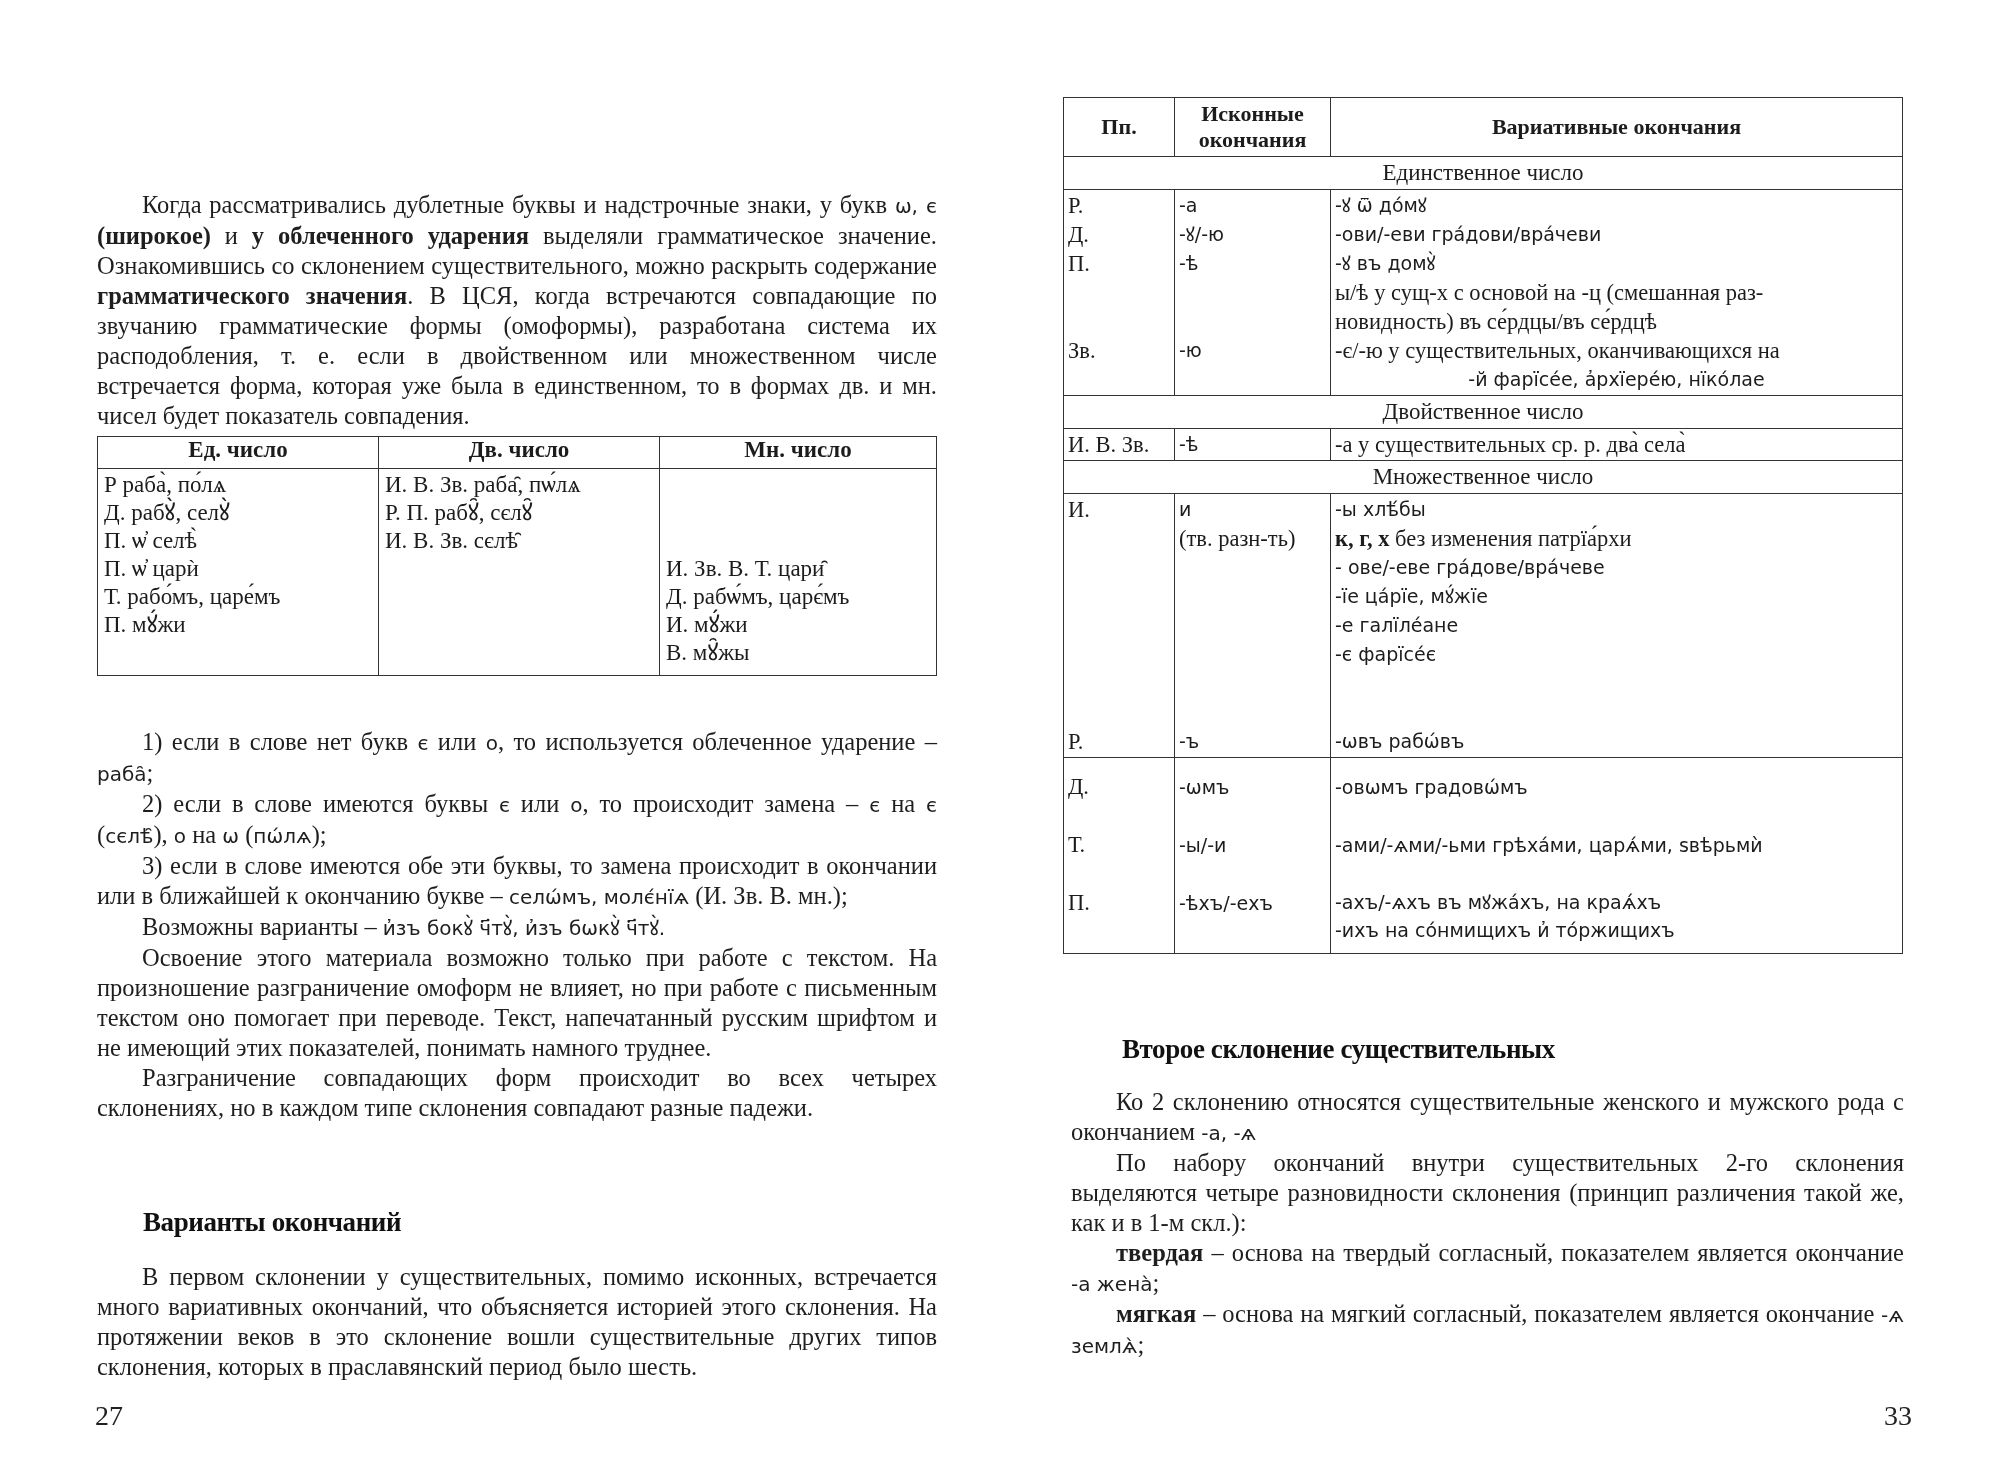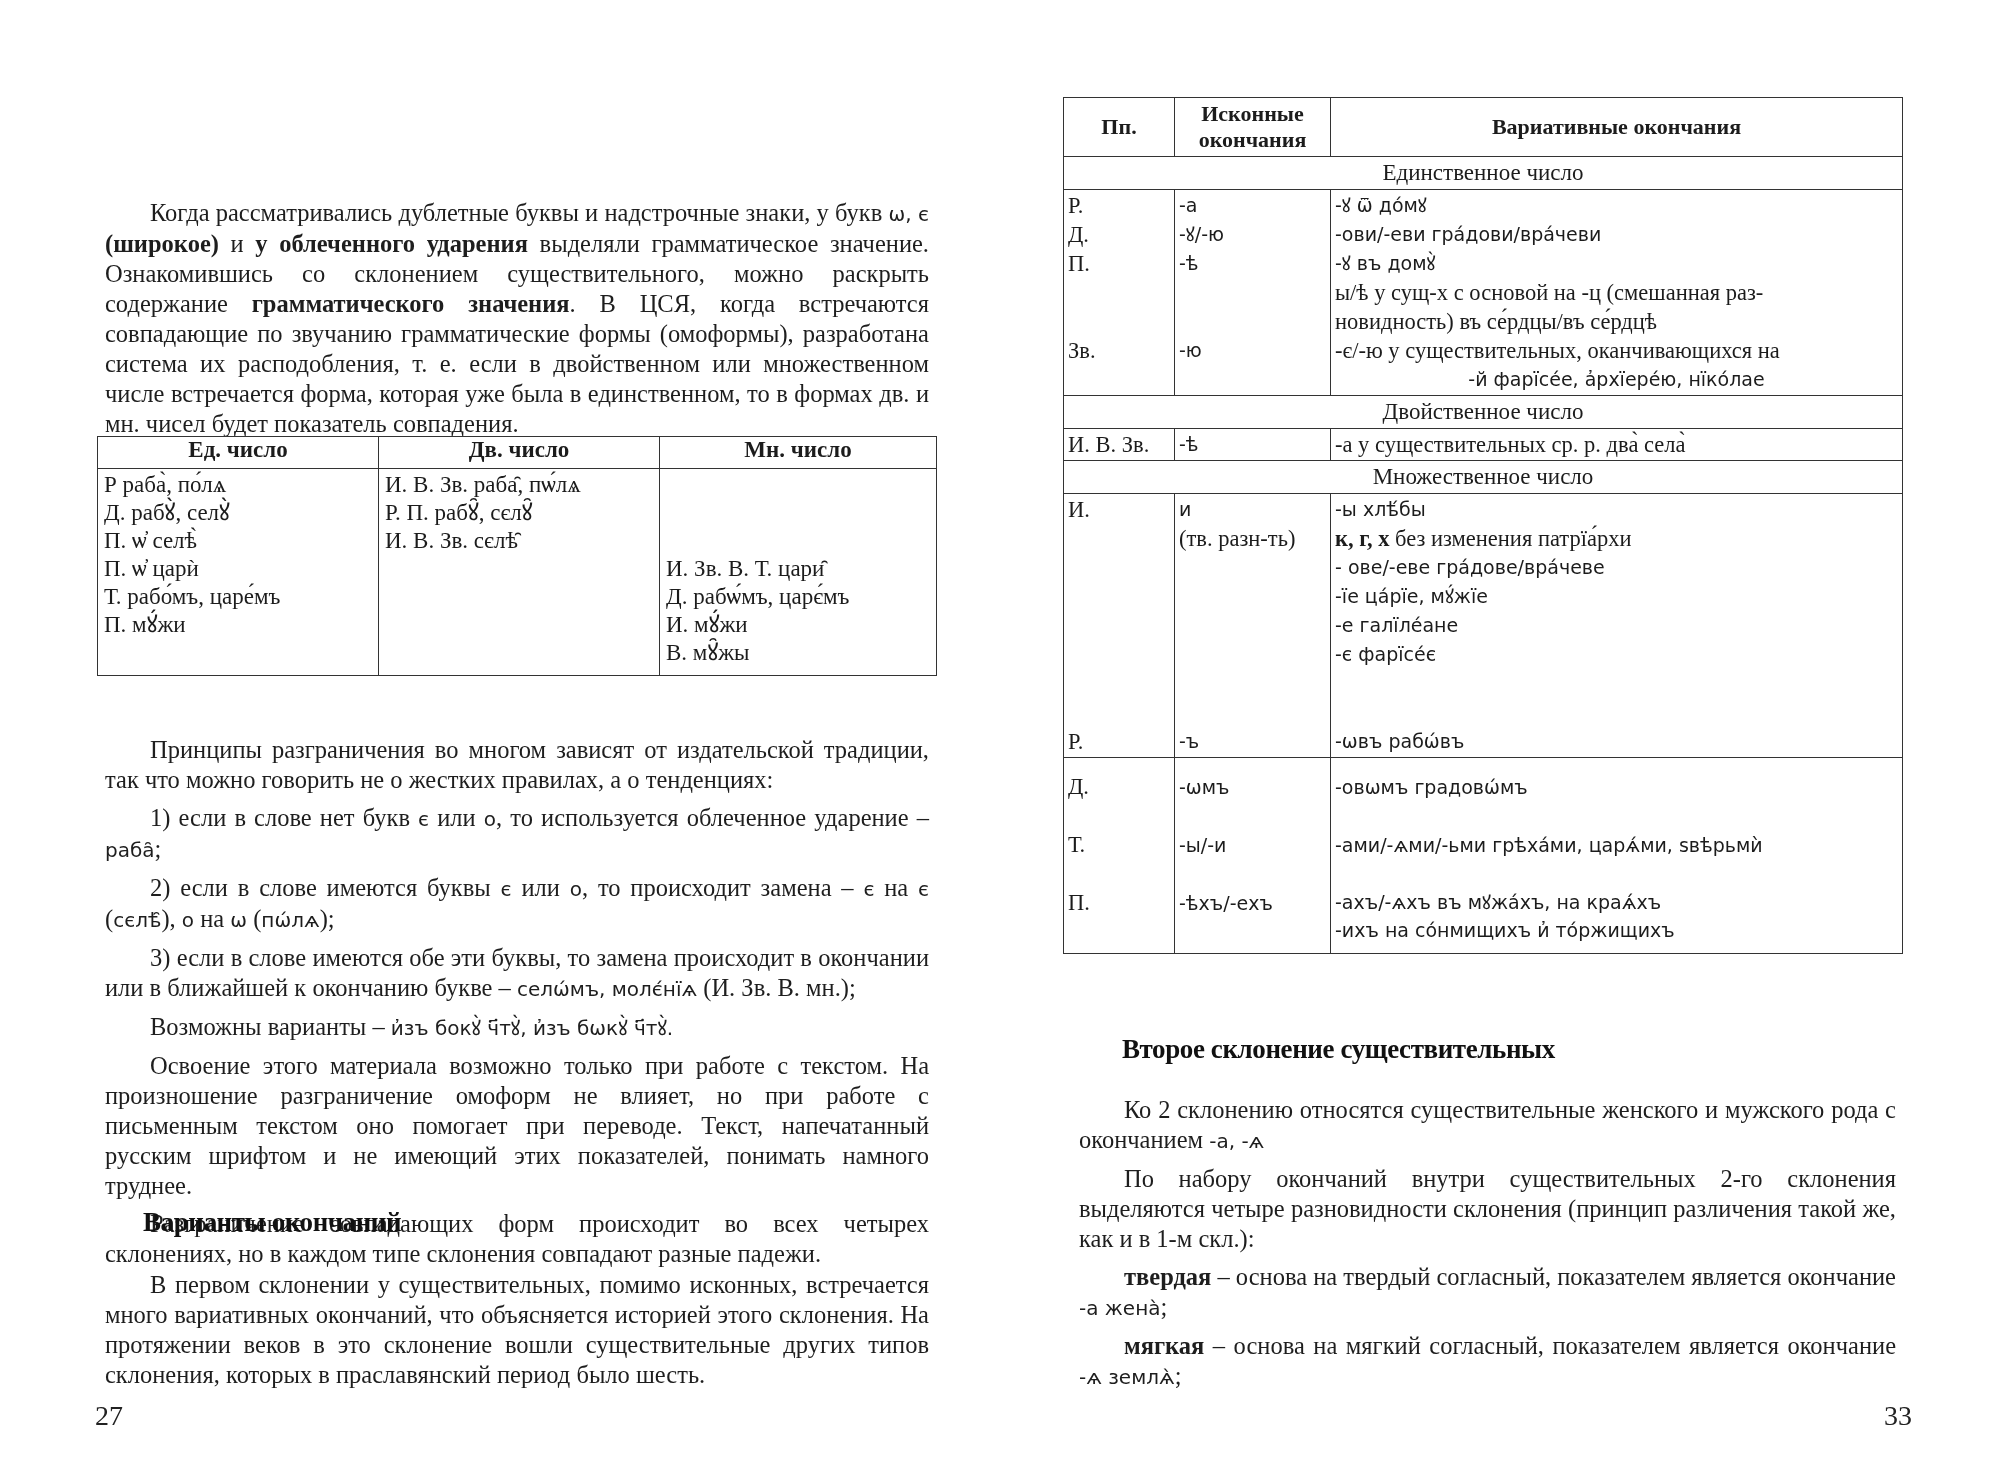--- a/index.html
+++ b/index.html
@@ -4,21 +4,21 @@
 <style>
   html, body { margin:0; padding:0; background:#ffffff; }
   body { width:2000px; height:1483px; position:relative; overflow:hidden;
          font-family:"Liberation Serif", "DejaVu Serif", serif; color:#1c1c1c; }
   .page { position:absolute; top:0; height:1483px; }
   .page-left { left:0; width:1000px; }
   .page-right { left:1000px; width:1000px; }
   .abs { position:absolute; }
   .heading { font-weight:bold; font-size:27px; line-height:35px; letter-spacing:-0.4px; color:#111; }
   .para { font-size:24.5px; line-height:30px; text-align:justify; text-align-last:left; color:#1e1e1e; }
-  .para p { margin:8px; }
+  .para p { margin:0; }
   .indent { text-indent:45px; }
   .ch { font-family:"DejaVu Sans", sans-serif; font-size:20px; }
   .pagenum { font-size:28px; color:#222; }
 
   
   table { border-collapse:collapse; }
   .tbl-left { position:absolute; left:97px; top:436px; width:840px; }
   .tbl-left th, .tbl-left td { border:1.5px solid #333; vertical-align:top; }
   .tbl-left th { height:31px; font-size:23px; font-weight:bold; text-align:center; padding:0; }
   .tbl-left td { height:202px; padding:2px 6px; font-size:23px; line-height:28px; }
@@ -75,21 +75,20 @@
           <div class="cell-line">И. Зв. В. Т. цари̑</div>
           <div class="cell-line">Д.   рабѡ́мъ, царє́мъ</div>
           <div class="cell-line">И.   мꙋ́жи</div>
           <div class="cell-line">В.   мꙋ̑жы</div>
         </td>
       </tr>
     </tbody>
   </table>
 
   <div class="abs para" style="left:97px;top:727px;width:840px;">
-    <p class="indent">Принципы разграничения во многом зависят от издательской традиции, так что можно говорить не о жестких правилах, а о тенденциях:</p>
     <p class="indent">
       <span>1) если в слове нет букв </span><span class="ch">є</span><span> или </span><span class="ch">о</span><span>, то используется облеченное ударение – </span><span class="ch">раба̑</span><span>;</span>
     </p>
     <p class="indent">
       <span>2) если в слове имеются буквы </span><span class="ch">є</span><span> или </span><span class="ch">о</span><span>, то происходит замена – </span><span class="ch">є</span><span> на </span><span class="ch">є</span><span> (</span><span class="ch">сєлѣ̑</span><span>), </span><span class="ch">о</span><span> на </span><span class="ch">ѡ</span><span> (</span><span class="ch">пѡ́лѧ</span><span>);</span>
     </p>
     <p class="indent">
       <span>3) если в слове имеются обе эти буквы, то замена происходит в окончании или в ближайшей к окончанию букве – </span><span class="ch">селѡ́мъ, молє́нїѧ</span><span> (И. Зв. В. мн.);</span>
     </p>
     <p class="indent">

